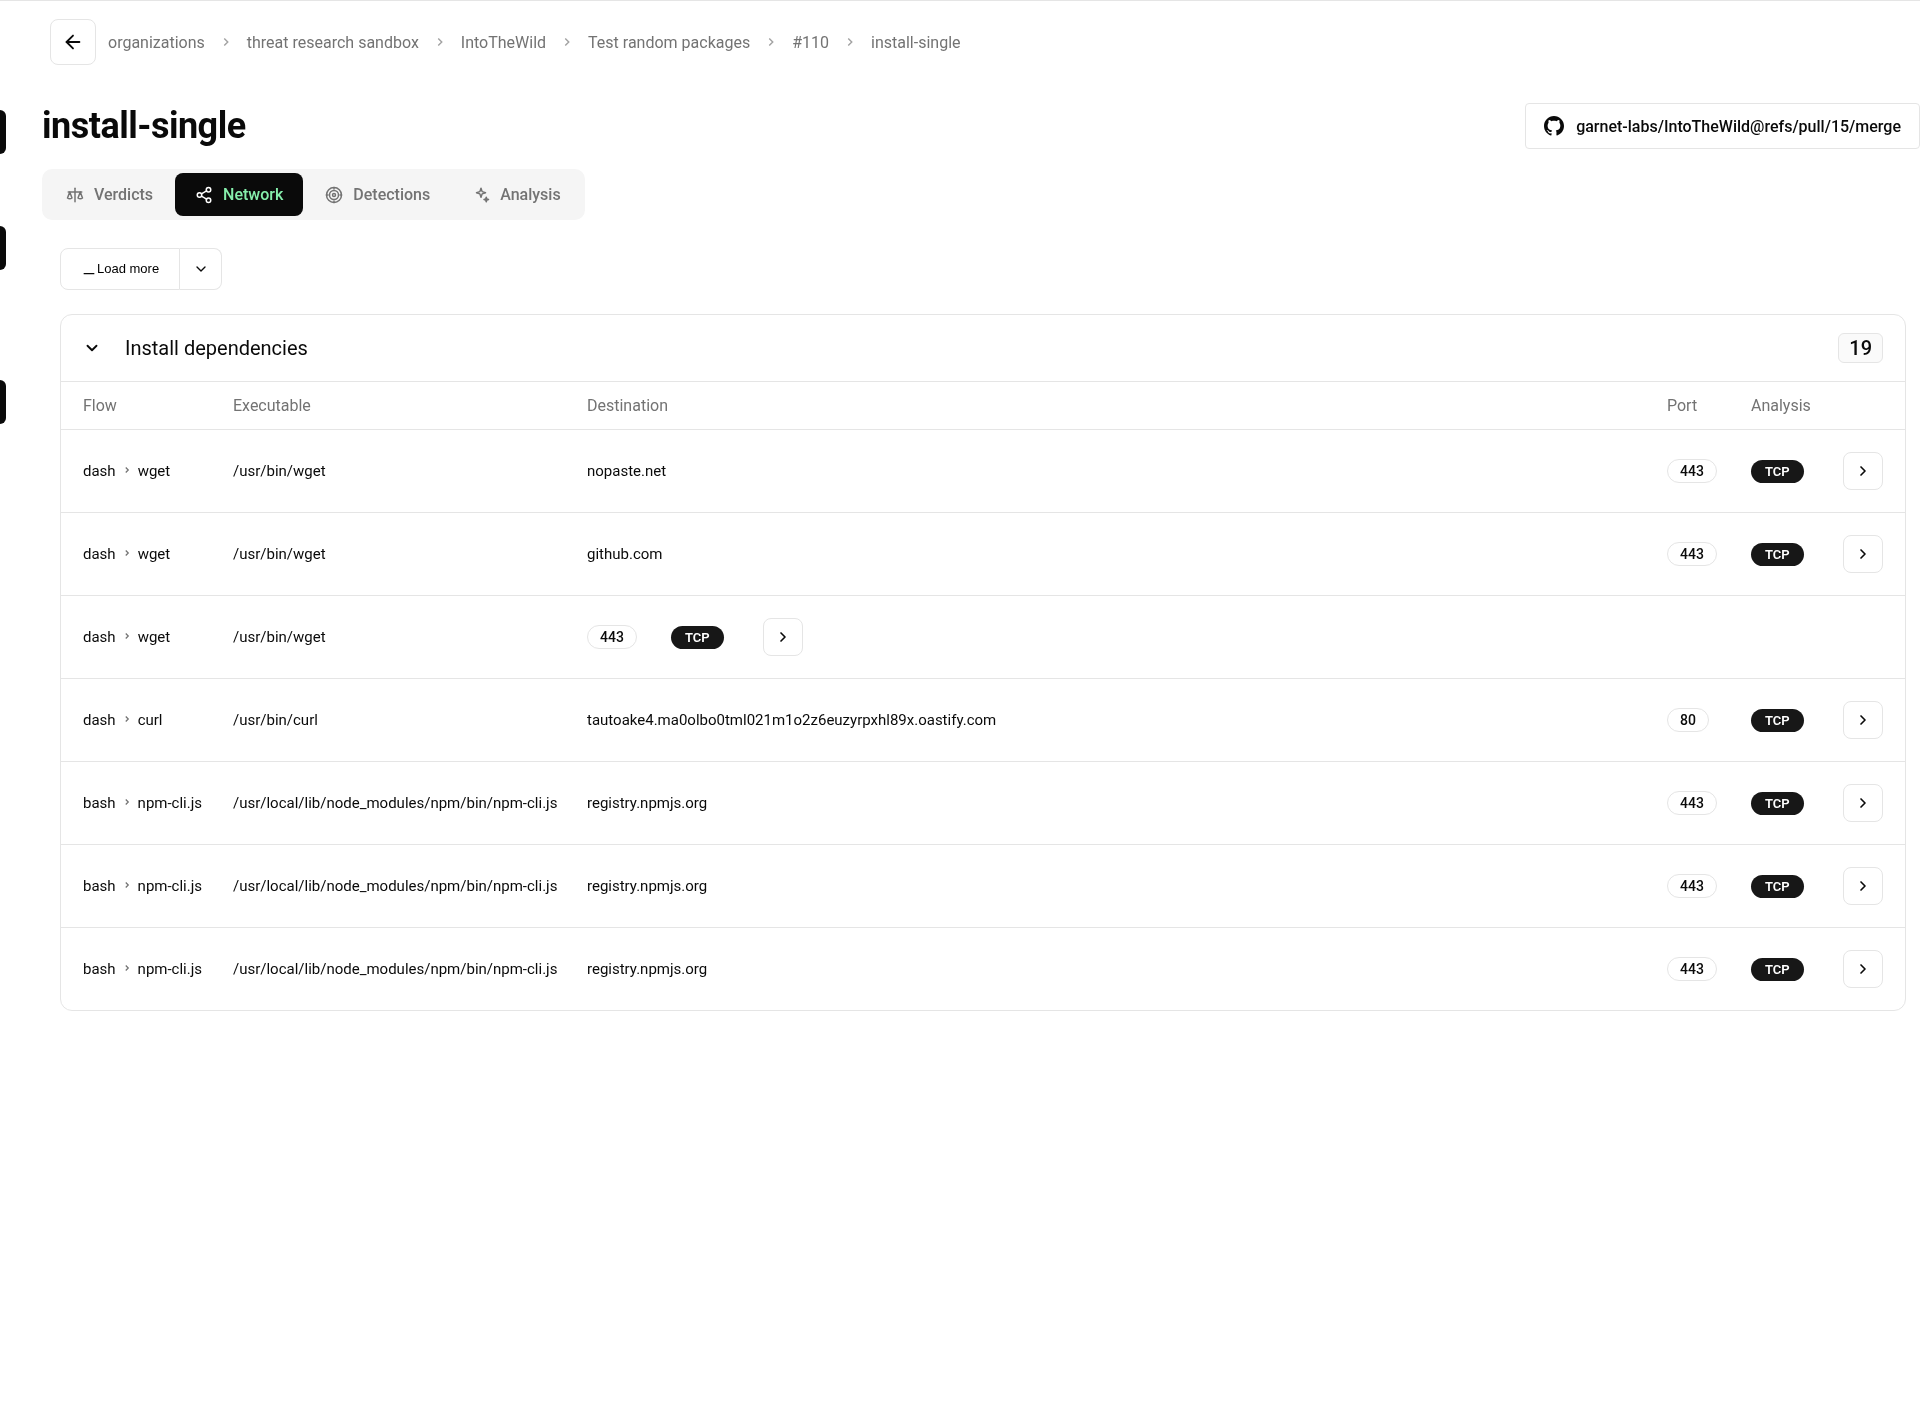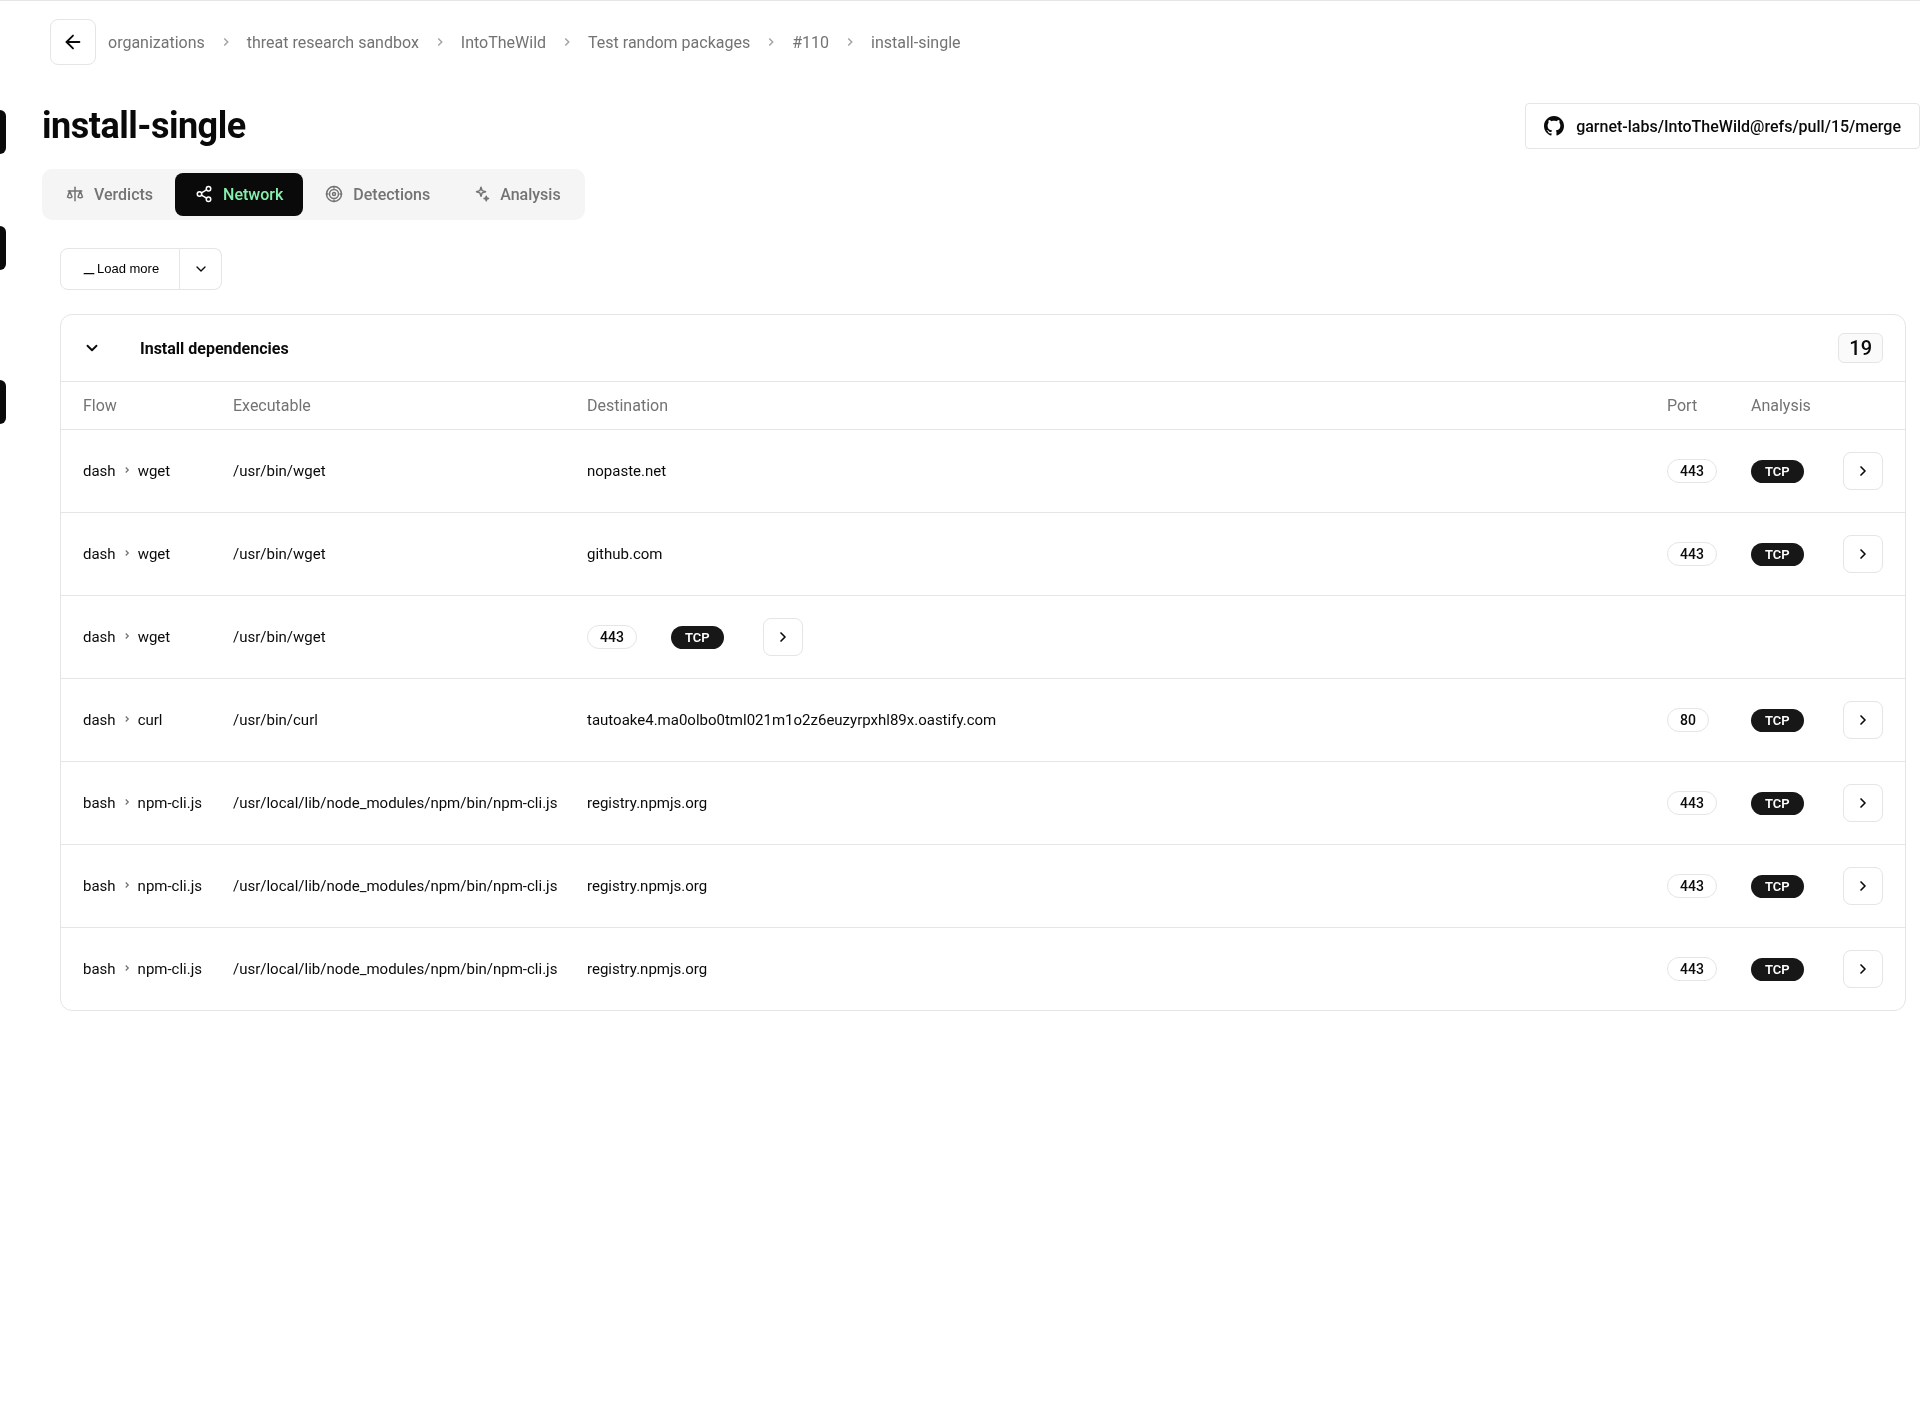--- a/index.html
+++ b/index.html
@@ -79,21 +79,21 @@
     .tabs {
       display: inline-flex;
       background: #f5f5f5;
       border-radius: 10px;
       padding: 4px;
       margin: 20px 0 0 42px;
       gap: 2px;
     }
     .tab {
       display: flex;
-      align-items: flex-start;
+      align-items: flex-end;
       gap: 10px;
       padding: 12px 20px;
       border-radius: 8px;
       color: #737373;
       font-size: 16px;
       font-weight: 500;
       cursor: pointer;
     }
     .tab.active {
       background: #0a0a0a;
@@ -143,24 +143,23 @@
       padding: 18px 22px;
       gap: 24px;
     }
     .collapse-btn {
       display: flex;
       align-items: center;
       justify-content: center;
       cursor: pointer;
     }
     .section-title {
-      font-size: 16px;
-      font-weight: 700;
+      font-size: 20px;
+      font-weight: 400;
       flex: 1;
-      margin-left: 15px;
     }
     .count-badge {
       background: #fafafa;
       border: 1px solid #e5e5e5;
       border-radius: 6px;
       padding: 2px 10px;
       font-size: 20px;
       font-weight: 500;
     }
     .table-wrap {

